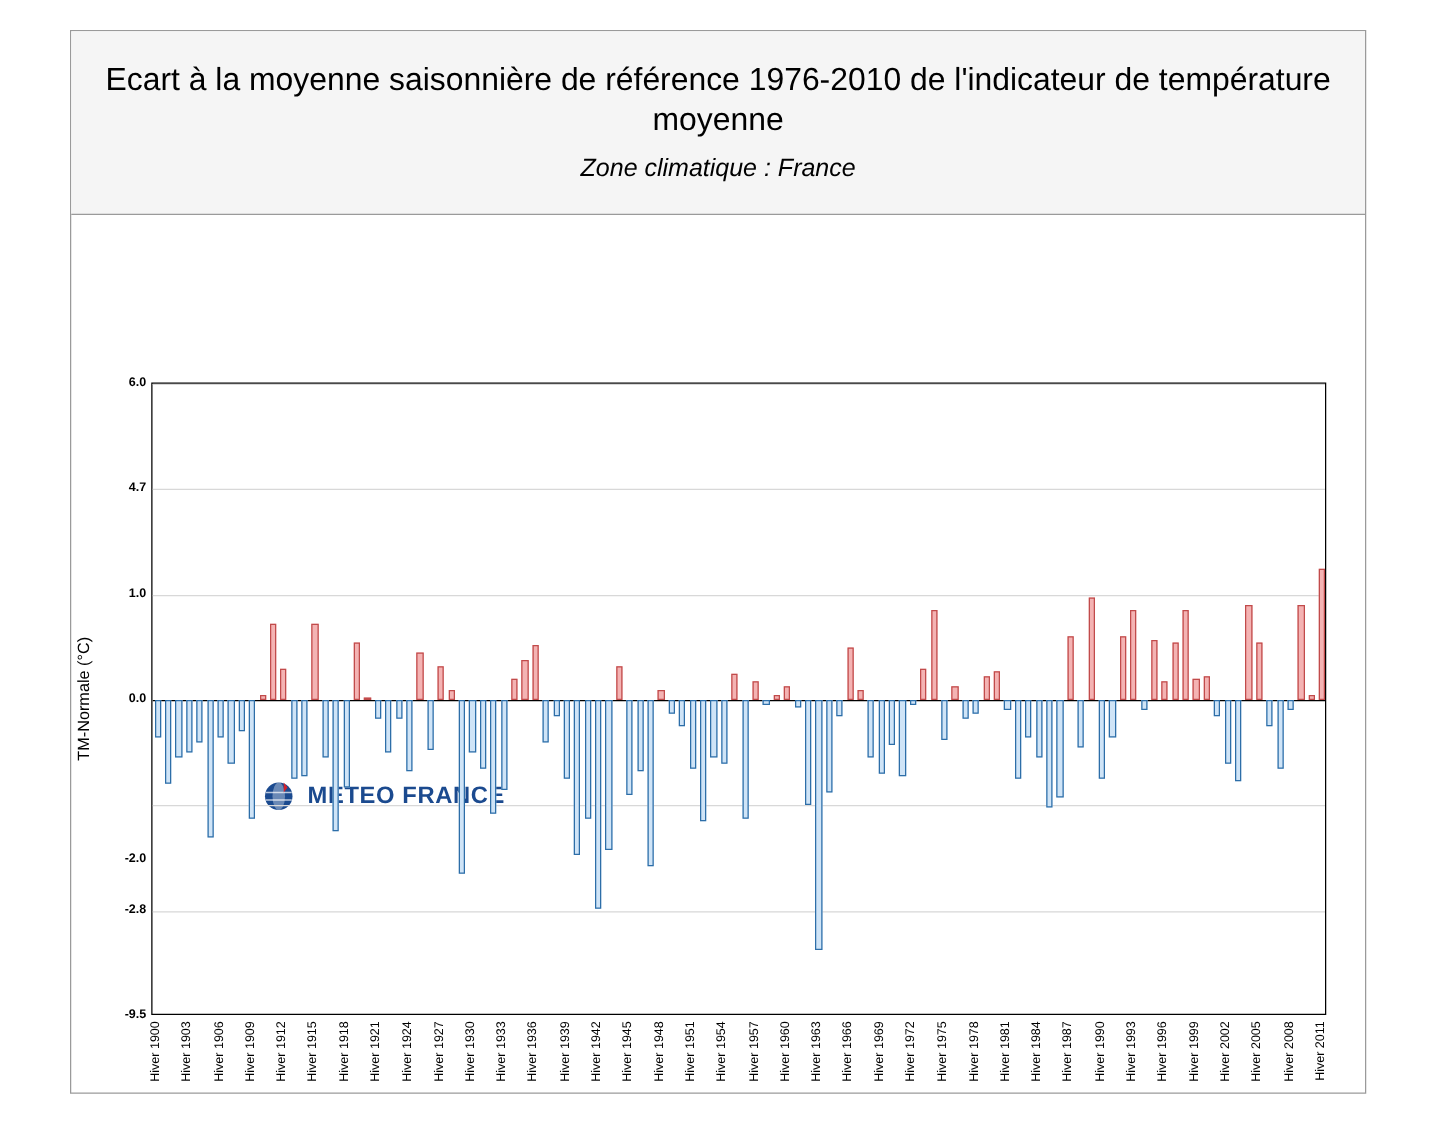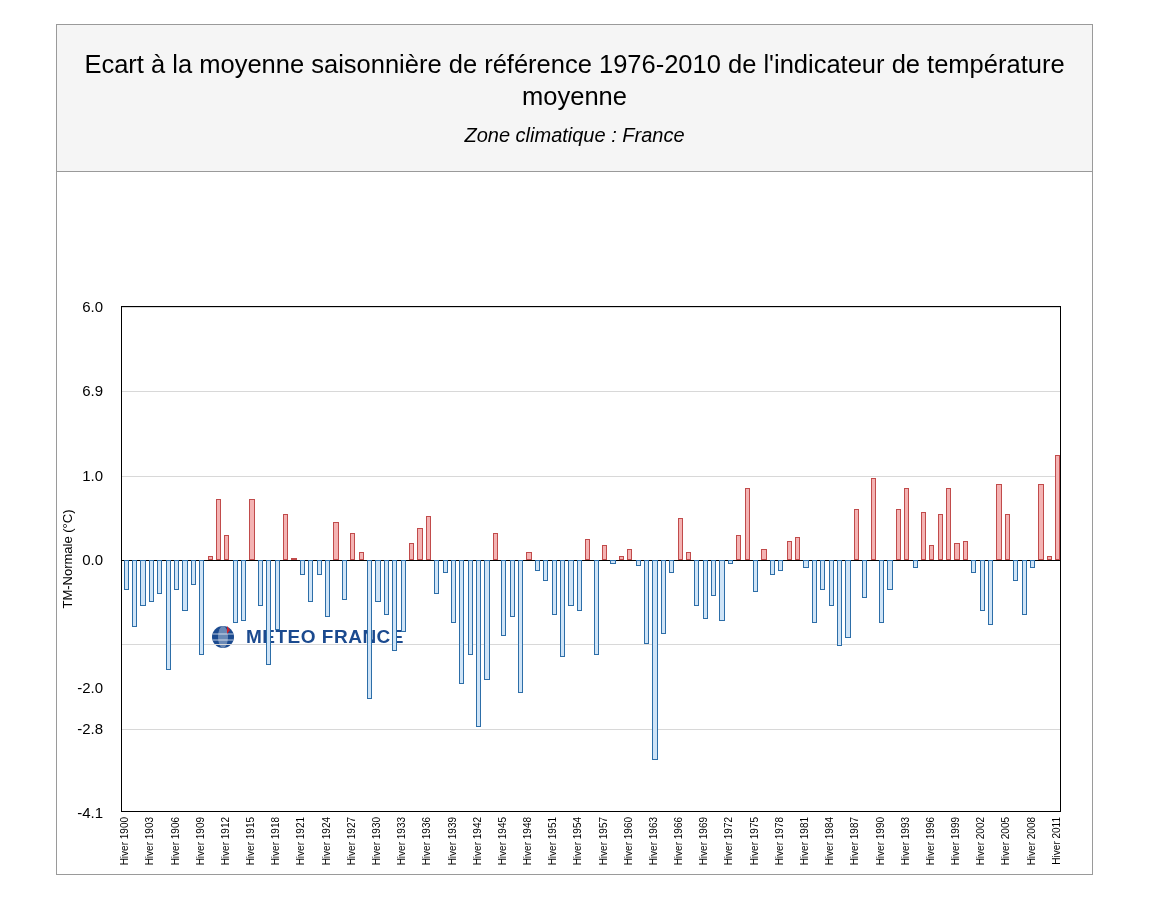--- a/index.html
+++ b/index.html
@@ -47,22 +47,23 @@
     height:506px;
     border:1px solid #000;
     box-sizing:border-box;
     background:#ffffff;
     overflow:hidden;
   }
   .gridline{position:absolute;left:0;width:100%;height:1px;background:#d8d8d8;}
   .zeroline{position:absolute;left:0;width:100%;height:1px;background:#000;}
   #y-labels{position:absolute;left:0;top:281px;width:62px;height:506px;}
   #y-labels div{
-    position:absolute;right:16px;font-size:15px;color:#000;transform:translateY(-50%);
+    position:absolute;right:2px;font-size:10px;color:#000;transform:translateY(-50%);
     white-space:nowrap;
+    font-weight:bold;
   }
   #y-axis-title{
     position:absolute;left:10px;top:534px;
     font-size:13px;color:#000;
     transform:translate(-50%,-50%) rotate(-90deg);
     transform-origin:center center;
     white-space:nowrap;
   }
   .bar{position:absolute;box-sizing:border-box;}
   .bar.pos{background:#f4b3b3;border:1px solid #c14b4b;}
@@ -91,26 +92,26 @@
 <div id="frame">
 
   <div id="title-block">
     <div id="title-line1">Ecart à la moyenne saisonnière de référence 1976-2010 de l'indicateur de température moyenne</div>
     <div id="title-sub">Zone climatique : France</div>
   </div>
 
 
   <div id="y-axis-title">TM-Normale (°C)</div>
   <div id="y-labels">
-      <div style="top: 506px;">-4.1</div>
+      <div style="top: 506px;">-9.5</div>
       <div style="top: 421.667px;">-2.8</div>
       <div style="top: 337.333px; margin-top: 44px;">-2.0</div>
       <div style="top: 253px;">0.0</div>
       <div style="top: 168.667px;">1.0</div>
-      <div style="top: 84.3333px;">6.9</div>
+      <div style="top: 84.3333px;">4.7</div>
       <div style="top: 0px;">6.0</div>
     </div>
 
   <div id="plot-area">
     <div id="logo">
       <svg width="28" height="28" viewBox="0 0 28 28">
         <circle cx="13" cy="14" r="11" fill="#1b4a8f"></circle>
         <ellipse cx="13" cy="14" rx="5" ry="11" fill="#ffffff" opacity="0.35"></ellipse>
         <path d="M2.6 11 H23.4 M2.6 17 H23.4" stroke="#ffffff" stroke-width="1.1" opacity="0.7"></path>
         <path d="M17 3 l3 4 -3 4 z" fill="#d4202a"></path>

